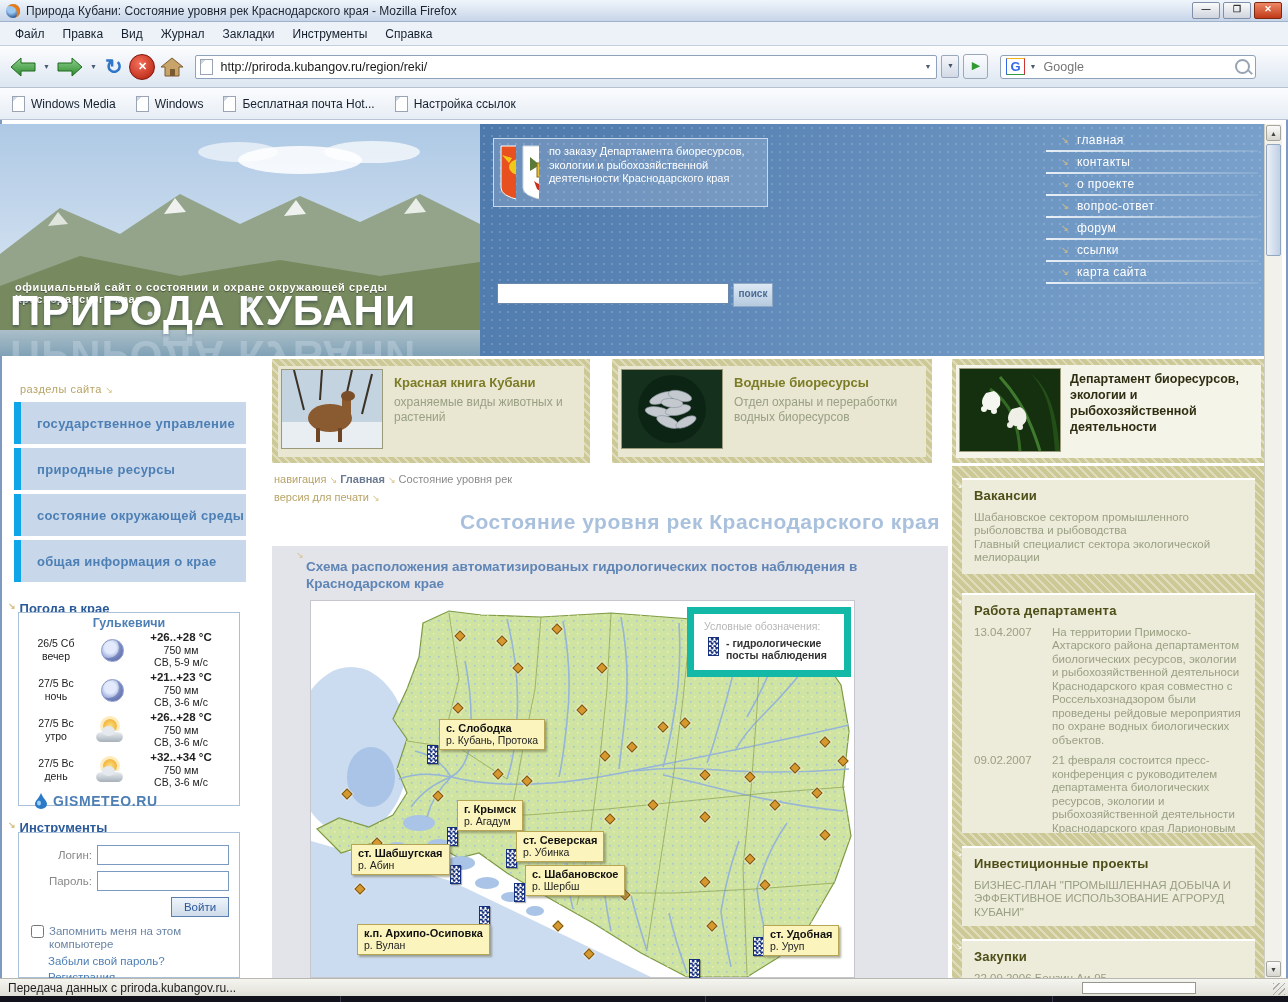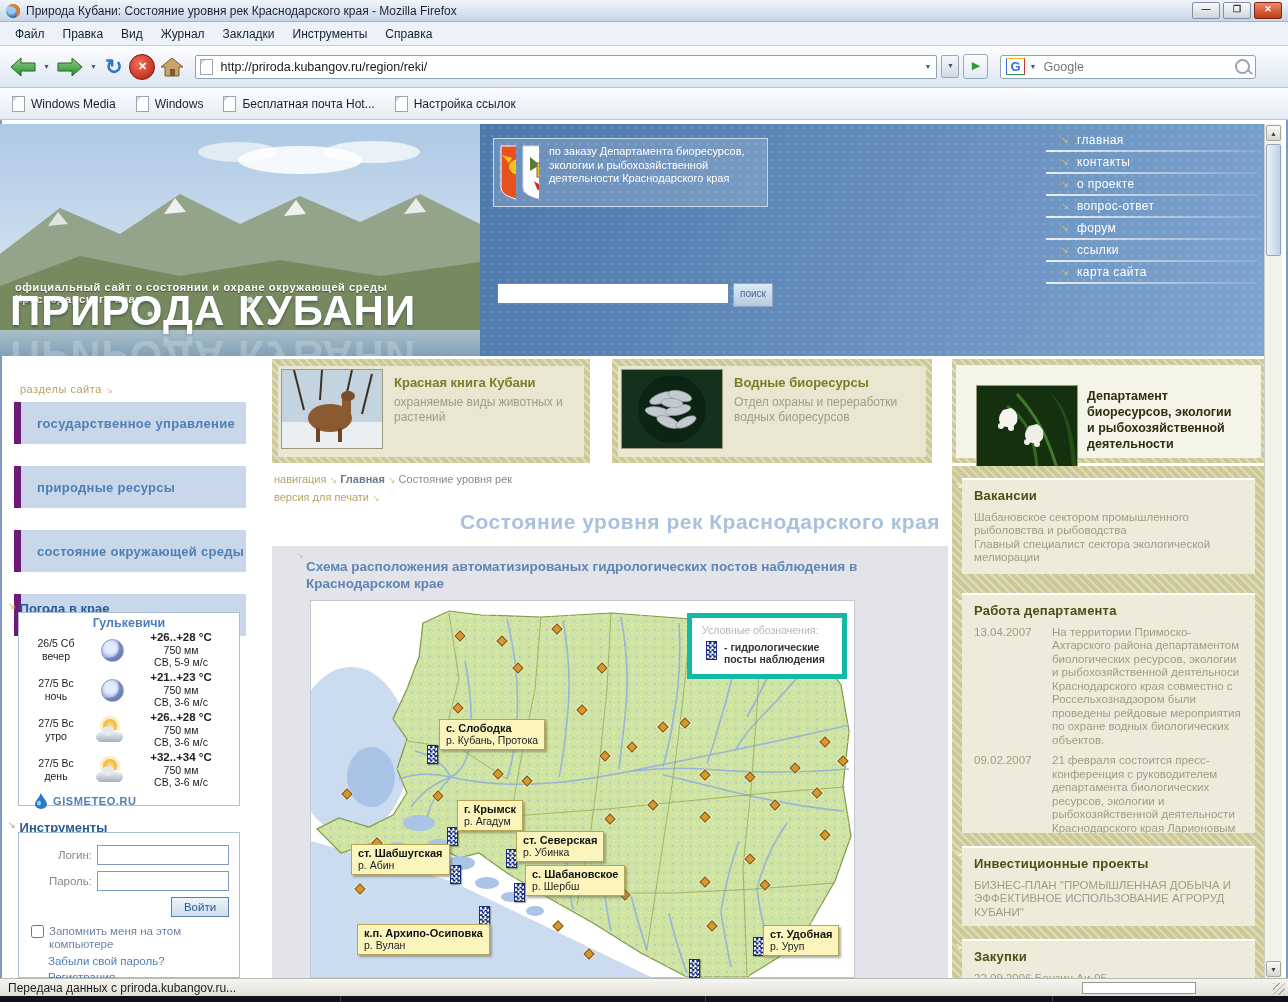--- a/index.html
+++ b/index.html
@@ -56,40 +56,40 @@
   .site-title{left:10px;top:165px;font-size:42px;line-height:44px;font-weight:bold;color:#fff;letter-spacing:1px;
     z-index:3;text-shadow:0 2px 3px rgba(15,35,65,.4);white-space:nowrap}
   .title-reflect{left:10px;top:209px;font-size:42px;line-height:44px;font-weight:bold;color:#e8f1fa;letter-spacing:1px;
     transform:scaleY(-1);opacity:.26;z-index:3;white-space:nowrap}
   .emblems{left:493px;top:14px;width:275px;height:69px;background:rgba(255,255,255,.17);
     border:1px solid #c9d9ec;display:flex;gap:6px;padding:6px;box-sizing:border-box;z-index:3}
   .order-text{font-size:11px;line-height:13.5px;color:#fff;padding-left:4px}
   .bsearch{left:497px;top:159px;width:232px;height:21px;border:1px solid #6a88ac;background:#fff;z-index:3;
     font-size:12px;padding:0 4px;box-sizing:border-box;outline:0;font-family:inherit}
   .bsearch-btn{left:733px;top:159px;width:38px;height:22px;background:linear-gradient(#dde9f4,#b6cadf);z-index:3;
-    border:1px solid #8fa7c3;color:#4a6a94;font-size:10px;font-weight:normal;line-height:20px;text-align:center}
+    border:1px solid #8fa7c3;color:#4a6a94;font-size:10px;font-weight:bold;line-height:20px;text-align:center}
   .bmenu{left:1046px;top:6px;width:212px;z-index:3}
   .bmenu-item{height:20px;display:flex;align-items:center;gap:8px;padding-left:15px;color:#fff;font-size:12px;letter-spacing:.4px}
   .bmenu-sep{height:2px;background:linear-gradient(90deg,rgba(255,255,255,.85),rgba(255,255,255,.1))}
   .tan-arr{color:#d9c184;font-size:9px}
 
   
   .sections-label{left:20px;top:383px;font-size:11px;color:#b8a468;letter-spacing:.5px}
   .snav{left:14px;top:402px;width:232px}
-  .snav-btn{height:42px;margin-bottom:22px;background:#c8d8ea;border-left:7px solid #701a75;padding-left:16px;
+  .snav-btn{height:42px;margin-bottom:4px;background:#c8d8ea;border-left:7px solid #0ea5e9;padding-left:16px;
     display:flex;align-items:center;font-size:13px;font-weight:bold;color:#4d7fb5;letter-spacing:.3px;cursor:pointer}
   .blk-head{font-size:13px;font-weight:bold;color:#2a5a9a;display:flex;align-items:flex-start;gap:4px}
   .wx{left:18px;top:612px;width:222px;height:194px;background:#fff;border:1px solid #a9c0d8;box-sizing:border-box;color:#222}
   .wx-city{text-align:center;font-weight:bold;color:#4d7fb5;font-size:12.5px;padding-top:3px}
   .wx-row{display:flex;align-items:center;height:40px}
   .wx-when{width:74px;text-align:center;font-size:10.5px;line-height:13px;color:#222}
   .wx-icon{width:38px;display:flex;justify-content:center}
   .wx-vals{width:100px;text-align:center;line-height:12.5px;font-size:10.5px}
   .wx-temp{font-weight:bold;font-size:11.5px}
-  .wx-src{display:flex;align-items:center;gap:6px;padding:3px 0 0 10px;color:#4d7fb5;font-size:11px;letter-spacing:.6px;font-weight:bold}
+  .wx-src{display:flex;align-items:center;gap:6px;padding:3px 0 0 10px;color:#4d7fb5;font-size:14px;letter-spacing:.6px;font-weight:bold}
   .icon-moon{width:21px;height:21px;border-radius:50%;border:1px solid #8a98c8;
     background:radial-gradient(circle at 40% 36%,#e2eafc 0 30%,#97a8d8 62%,#5868b0);box-shadow:inset -4px -3px 0 rgba(60,70,140,.4)}
   .icon-suncloud{position:relative;width:32px;height:23px}
   .icon-suncloud .sun{position:absolute;left:7px;top:0;width:14px;height:14px;border-radius:50%;
     background:radial-gradient(#fce080,#efa01e);box-shadow:0 0 0 3px rgba(248,200,64,.35)}
   .icon-suncloud .cloud{position:absolute;left:0;bottom:0;width:27px;height:11px;border-radius:7px;
     background:linear-gradient(#f1f4f7,#a6b0ba);box-shadow:inset 0 1px 0 #fff}
   .icon-suncloud .cloud::before{content:"";position:absolute;left:6px;top:-5px;width:13px;height:10px;border-radius:50%;background:#e4e9ee}
   .auth{left:18px;top:832px;width:222px;height:146px;background:#fff;border:1px solid #a9c0d8;
     box-sizing:border-box;padding:12px 10px 0 0;font-size:11px}
@@ -111,36 +111,36 @@
   .feat-title{font-size:13px;font-weight:bold;color:#7c7c26;margin:6px 0 5px}
   .feat-desc{font-size:12px;color:#9aa084;line-height:14.5px}
   .crumb{font-size:11px;color:#8a8a8a}
   .crumb .lbl{color:#b8a468}
   .crumb b{color:#6a7a90}
   .page-title{left:400px;top:510px;width:540px;text-align:right;font-size:21px;font-weight:bold;color:#a9c1dd;letter-spacing:.5px}
   .grey{left:272px;top:546px;width:676px;height:432px;background:#e3e3ea}
   .map-heading{position:absolute;left:34px;top:12px;width:606px;font-size:13.5px;font-weight:bold;color:#5f85b5;line-height:17px}
   .mh-arr{position:absolute;left:24px;top:4px}
   .mapbox{position:absolute;left:38px;top:54px;width:545px;height:378px;background:#fff;border:1px solid #c6c6ce;box-sizing:border-box}
-  .legend{position:absolute;left:376px;top:12px;width:150px;height:56px;background:#fff;border:5px solid #14b8a6;z-index:6}
+  .legend{position:absolute;left:376px;top:6px;width:150px;height:56px;background:#fff;border:7px solid #14b8a6;z-index:6}
   .legend-title{color:#b6b6b6;font-size:10.5px;padding:6px 0 5px 10px}
   .legend-row{display:flex;gap:7px;padding-left:14px;font-size:10.5px;font-weight:bold;color:#333;line-height:12px}
   .post{position:absolute;width:9px;height:17px;border:1px solid #16307e;z-index:4;box-shadow:1px 1px 1px rgba(0,0,0,.3);
     background:repeating-conic-gradient(#16307e 0% 25%,#fff 0% 50%) 0 0/4.5px 4.5px}
   .post.inline{position:static;flex:none;box-shadow:none}
   .diamond{position:absolute;width:6px;height:6px;background:#d89830;border:1px solid #7a5a14;transform:rotate(45deg);
     box-shadow:0 0 0 1px rgba(255,255,255,.55);z-index:3}
   .map-label{position:absolute;background:#fbf5bd;border:1px solid #b6a654;box-shadow:2px 2px 2px rgba(110,110,80,.55);
     padding:2px 6px 3px;white-space:nowrap;z-index:5}
   .map-label b{display:block;font-size:11px;line-height:12px;color:#111}
   .map-label span{display:block;font-size:10.5px;line-height:12px;color:#222}
 
   
   .dept{left:952px;top:357px;width:313px;height:106px;border-top:2px solid #fff;box-sizing:border-box}
-  .dept-inner{position:absolute;inset:6px 4px 5px 4px;background:#f5f4e9;display:flex;gap:9px;padding:20px}
+  .dept-inner{position:absolute;inset:6px 4px 5px 4px;background:#f5f4e9;display:flex;gap:9px;padding:3px}
   .dept-title{font-size:12.5px;font-weight:bold;color:#2e2e12;line-height:16px;padding-top:3px}
   .rhatch{left:952px;top:466px;width:313px;height:512px}
   .rbox{position:absolute;left:10px;width:293px;background:#edebd9;border-top:2px solid #fff;
     padding:8px 12px;box-sizing:border-box;font-size:11.5px;color:#9aa084;line-height:13.5px;overflow:hidden}
   .rbox h3{font-size:13px;color:#4e4e18;margin:1px 0 8px;letter-spacing:.2px}
   .rlink{display:block;text-align:right;color:#a8a482;font-size:11px;margin-top:5px;text-decoration:none}
   .news{display:grid;grid-template-columns:76px 1fr;row-gap:7px;column-gap:2px}
   .warr{position:absolute;left:3px;color:#fff;font-size:9px}
 
   

